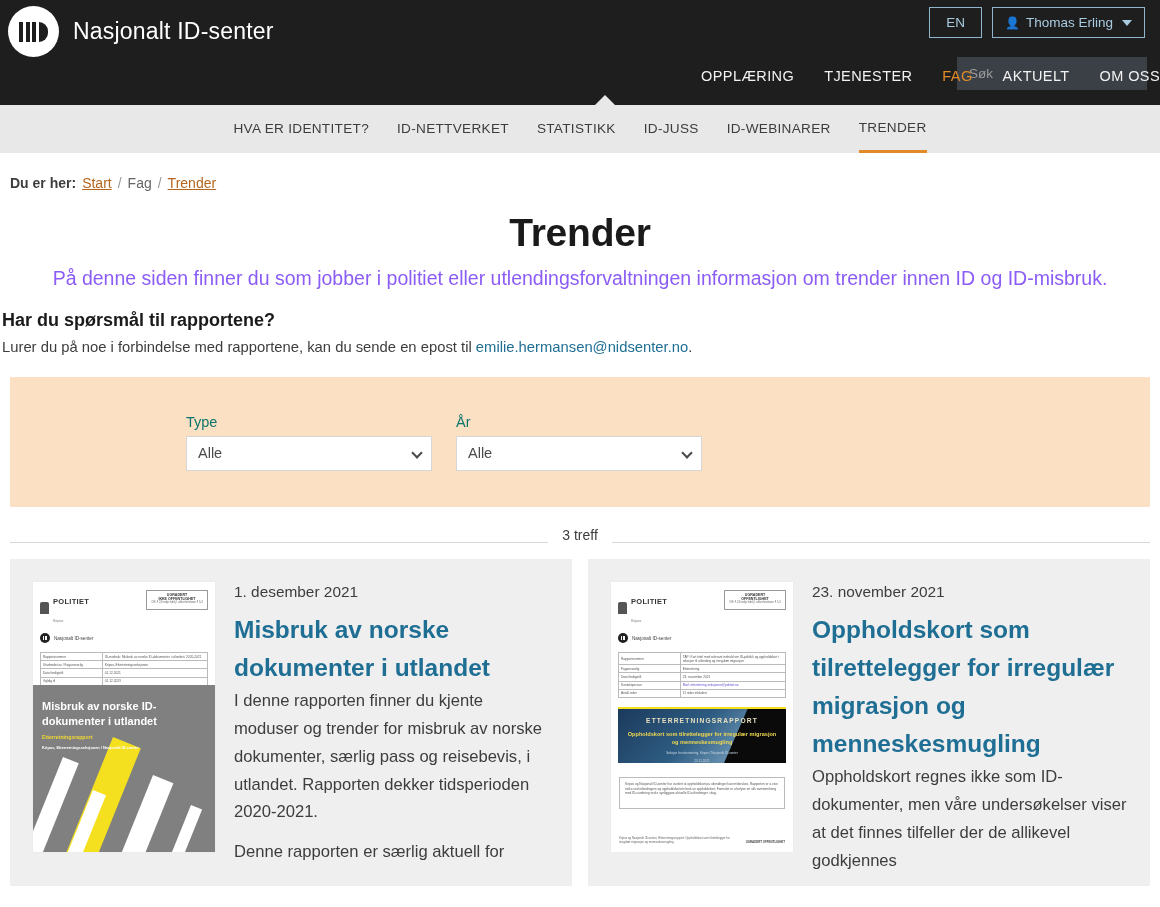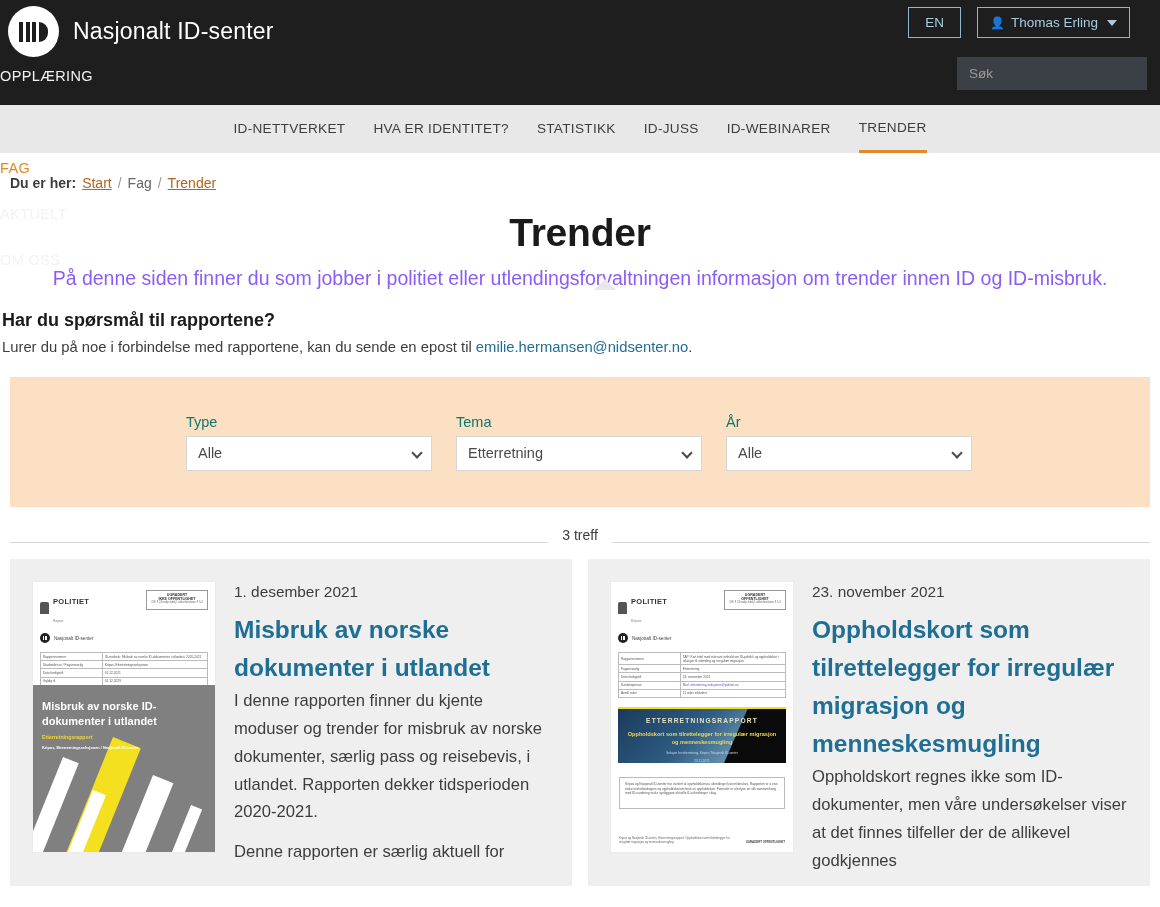--- a/index.html
+++ b/index.html
@@ -53,23 +53,23 @@
   }
   .brand-name {
     color: #ffffff;
     font-size: 23px;
     letter-spacing: .2px;
     white-space: nowrap;
   }
 
   .hdr-right {
     position: absolute;
-    right: 30px; top: 7px;
-    display: flex;
-    gap: 16px;
+    right: 15px; top: 7px;
+    display: flex;
+    gap: 10px;
     align-items: flex-start;
   }
   .btn-lang, .btn-user {
     border: 1px solid #8fb6cc;
     color: #a9cbe0;
     background: transparent;
     font-size: 13.5px;
     padding: 8px 16px;
     line-height: 1;
     height: 31px;
@@ -96,27 +96,26 @@
     border: none;
     color: #c9c9c9;
     font-size: 13.5px;
     padding: 0 12px;
     font-family: "Liberation Sans", sans-serif;
   }
   .search-box::placeholder { color: #9a9a9a; }
 
   .mainnav {
     position: absolute;
-    left: 0; right: 8px; top: 68px;
-    display: flex;
-    justify-content: space-between;
+    left: 0; right: 0; top: 68px;
+    display: flex;
+    justify-content: flex-end;
     gap: 30px;
     font-size: 14.5px;
     letter-spacing: .4px;
-    flex-direction: column;
   }
   .mainnav a {
     color: #f2f2f2;
     text-decoration: none;
     cursor: pointer;
   }
   .mainnav a.active { color: #e08a28; }
   .nav-pointer {
     position: absolute;
     left: 594px; bottom: -22px;
@@ -478,22 +477,22 @@
     <a>OPPLÆRING</a>
     <a>TJENESTER</a>
     <a class="active">FAG</a>
     <a>AKTUELT</a>
     <a>OM OSS</a>
     <span class="nav-pointer"></span>
   </div>
 </div>
 
 <div class="subnav">
+  <a>HVA ER IDENTITET?</a>
   <a>ID-NETTVERKET</a>
-  <a>HVA ER IDENTITET?</a>
   <a>STATISTIKK</a>
   <a>ID-JUSS</a>
   <a>ID-WEBINARER</a>
   <a class="active">TRENDER</a>
 </div>
 
 <div class="breadcrumb">
   <span class="lead">Du er her:</span>
   <a>Start</a>
   <span class="sep">/</span>
@@ -508,29 +507,20 @@
 <div class="sub-text">
   <span>Lurer du på noe i forbindelse med rapportene, kan du sende en epost til </span><a>emilie.hermansen@nidsenter.no</a><span>.</span>
 </div>
 
 <div class="filters">
   <div class="filter-group">
     <label>Type</label>
     <div class="sel-wrap">
       <select>
         <option>Alle</option>
-      </select>
-      <span class="chev"></span>
-    </div>
-  </div>
-  <div class="filter-group">
-    <label>Tema</label>
-    <div class="sel-wrap">
-      <select>
-        <option>Etterretning</option>
       </select>
       <span class="chev"></span>
     </div>
   </div>
   <div class="filter-group">
     <label>År</label>
     <div class="sel-wrap">
       <select>
         <option>Alle</option>
       </select>

